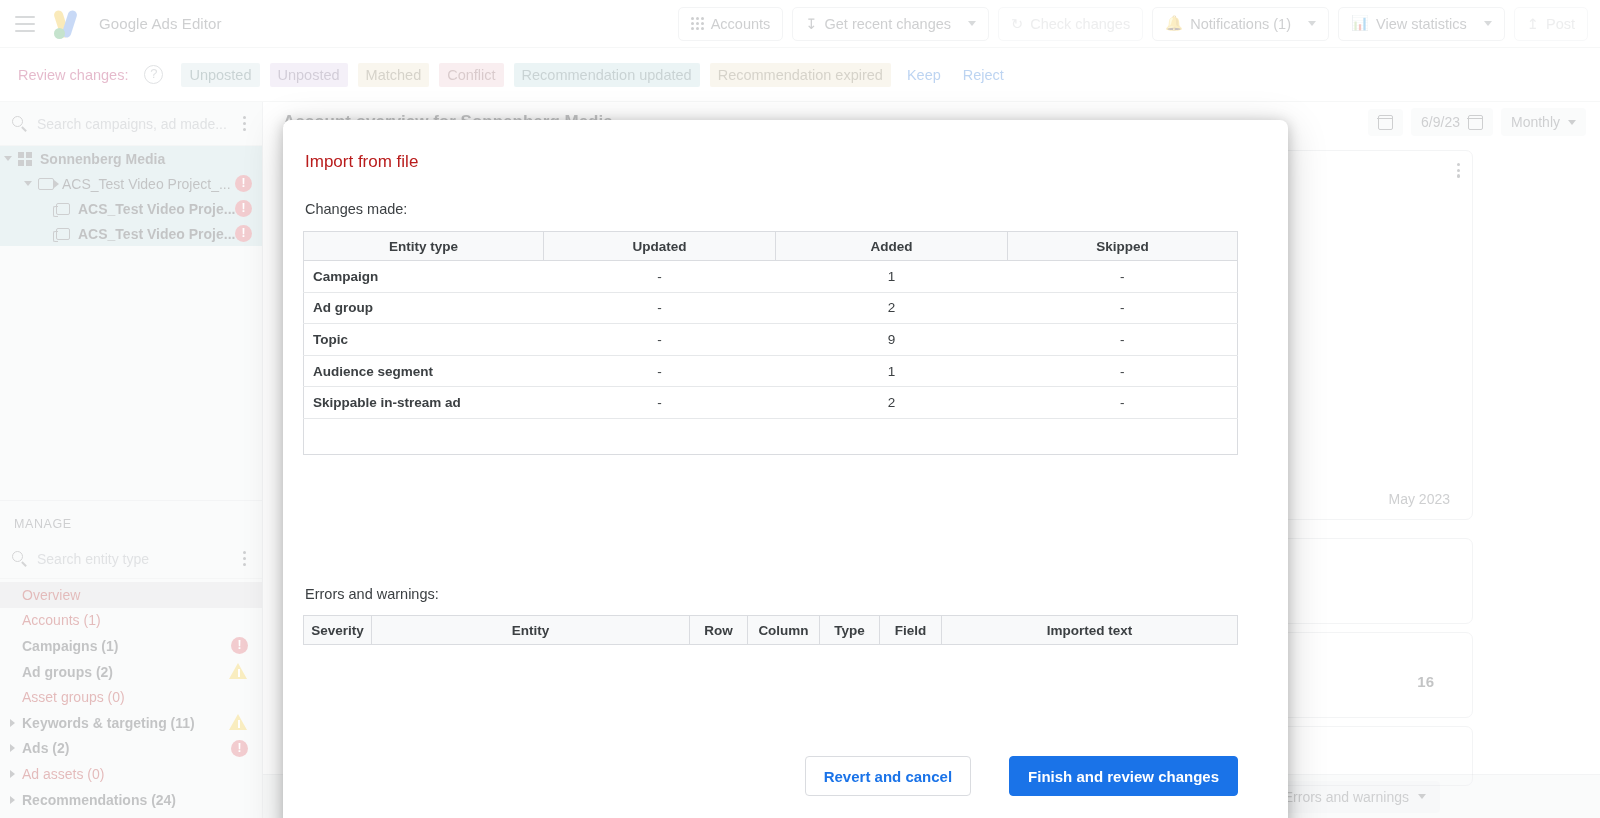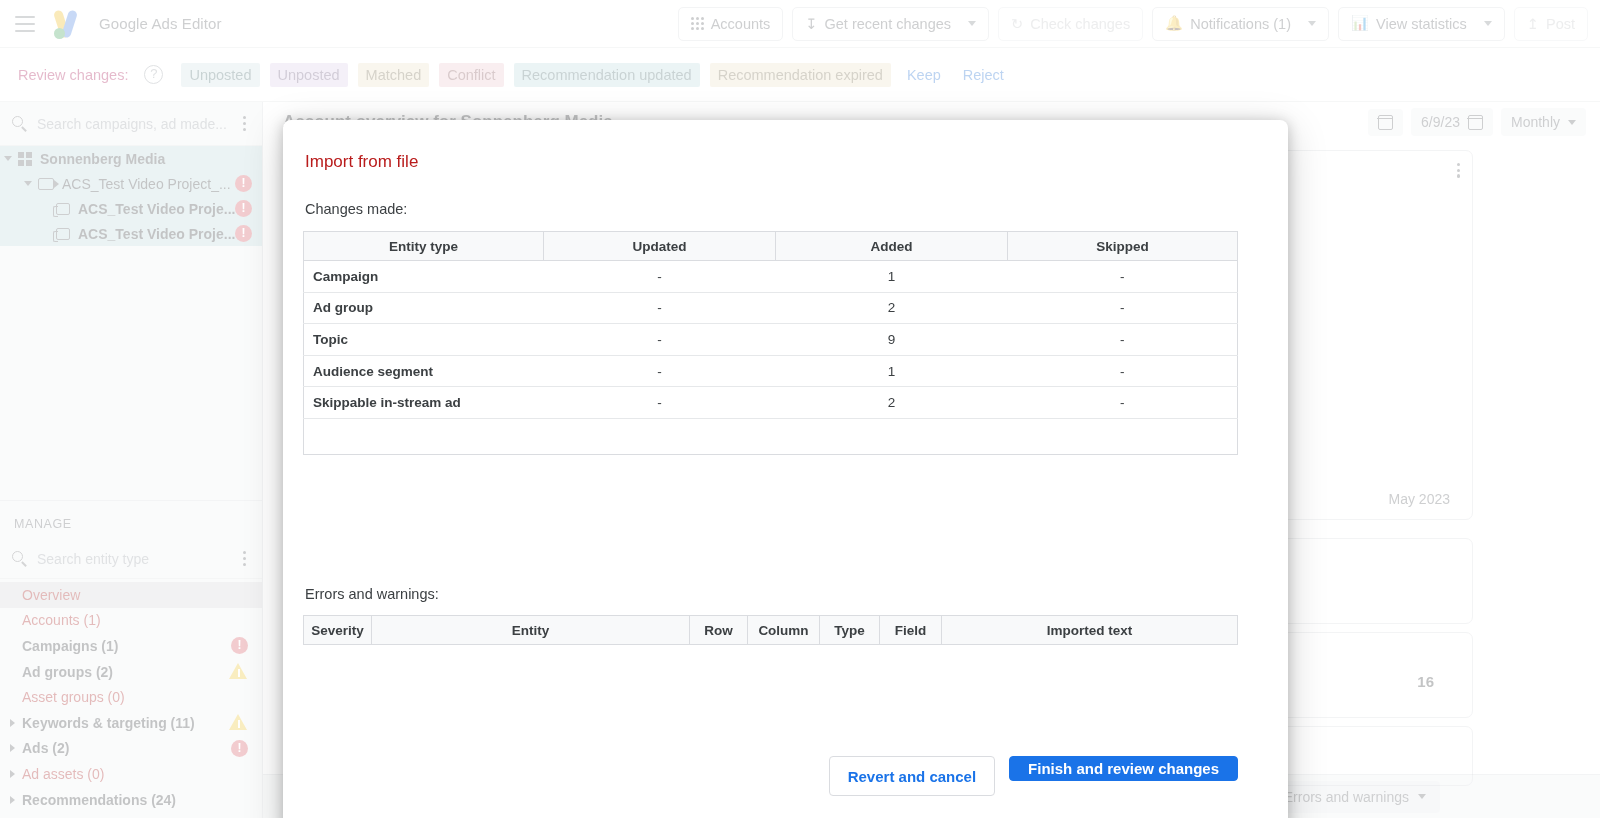--- a/index.html
+++ b/index.html
@@ -233,23 +233,23 @@
   .modal-actions {
     position: absolute; left: 20px; top: 636px; width: 935px;
     display: flex; justify-content: flex-end; gap: 14px;
   }
   .btn-secondary {
     height: 40px; min-width: 164px; border: 1px solid #dadce0; border-radius: 4px;
     background: #fff; color: #1a73e8; font-size: 15px; font-weight: bold;
     display: flex; align-items: center; justify-content: center; padding: 0 18px;
   }
   .btn-primary {
-    height: 25px; min-width: 215px; border: 1px solid #1a73e8; border-radius: 4px;
+    height: 40px; min-width: 215px; border: 1px solid #1a73e8; border-radius: 4px;
     background: #1a73e8; color: #fff; font-size: 15px; font-weight: bold;
-    display: flex; align-items: center; justify-content: center; padding: 0 18px;
+    display: flex; align-items: center; justify-content: center; padding: 0 18px; margin-left: 24px;
   }
 </style>
 </head>
 <body>
 
 <div id="app">
 
   <div id="backdrop">
 
     <div class="topbar dim">

